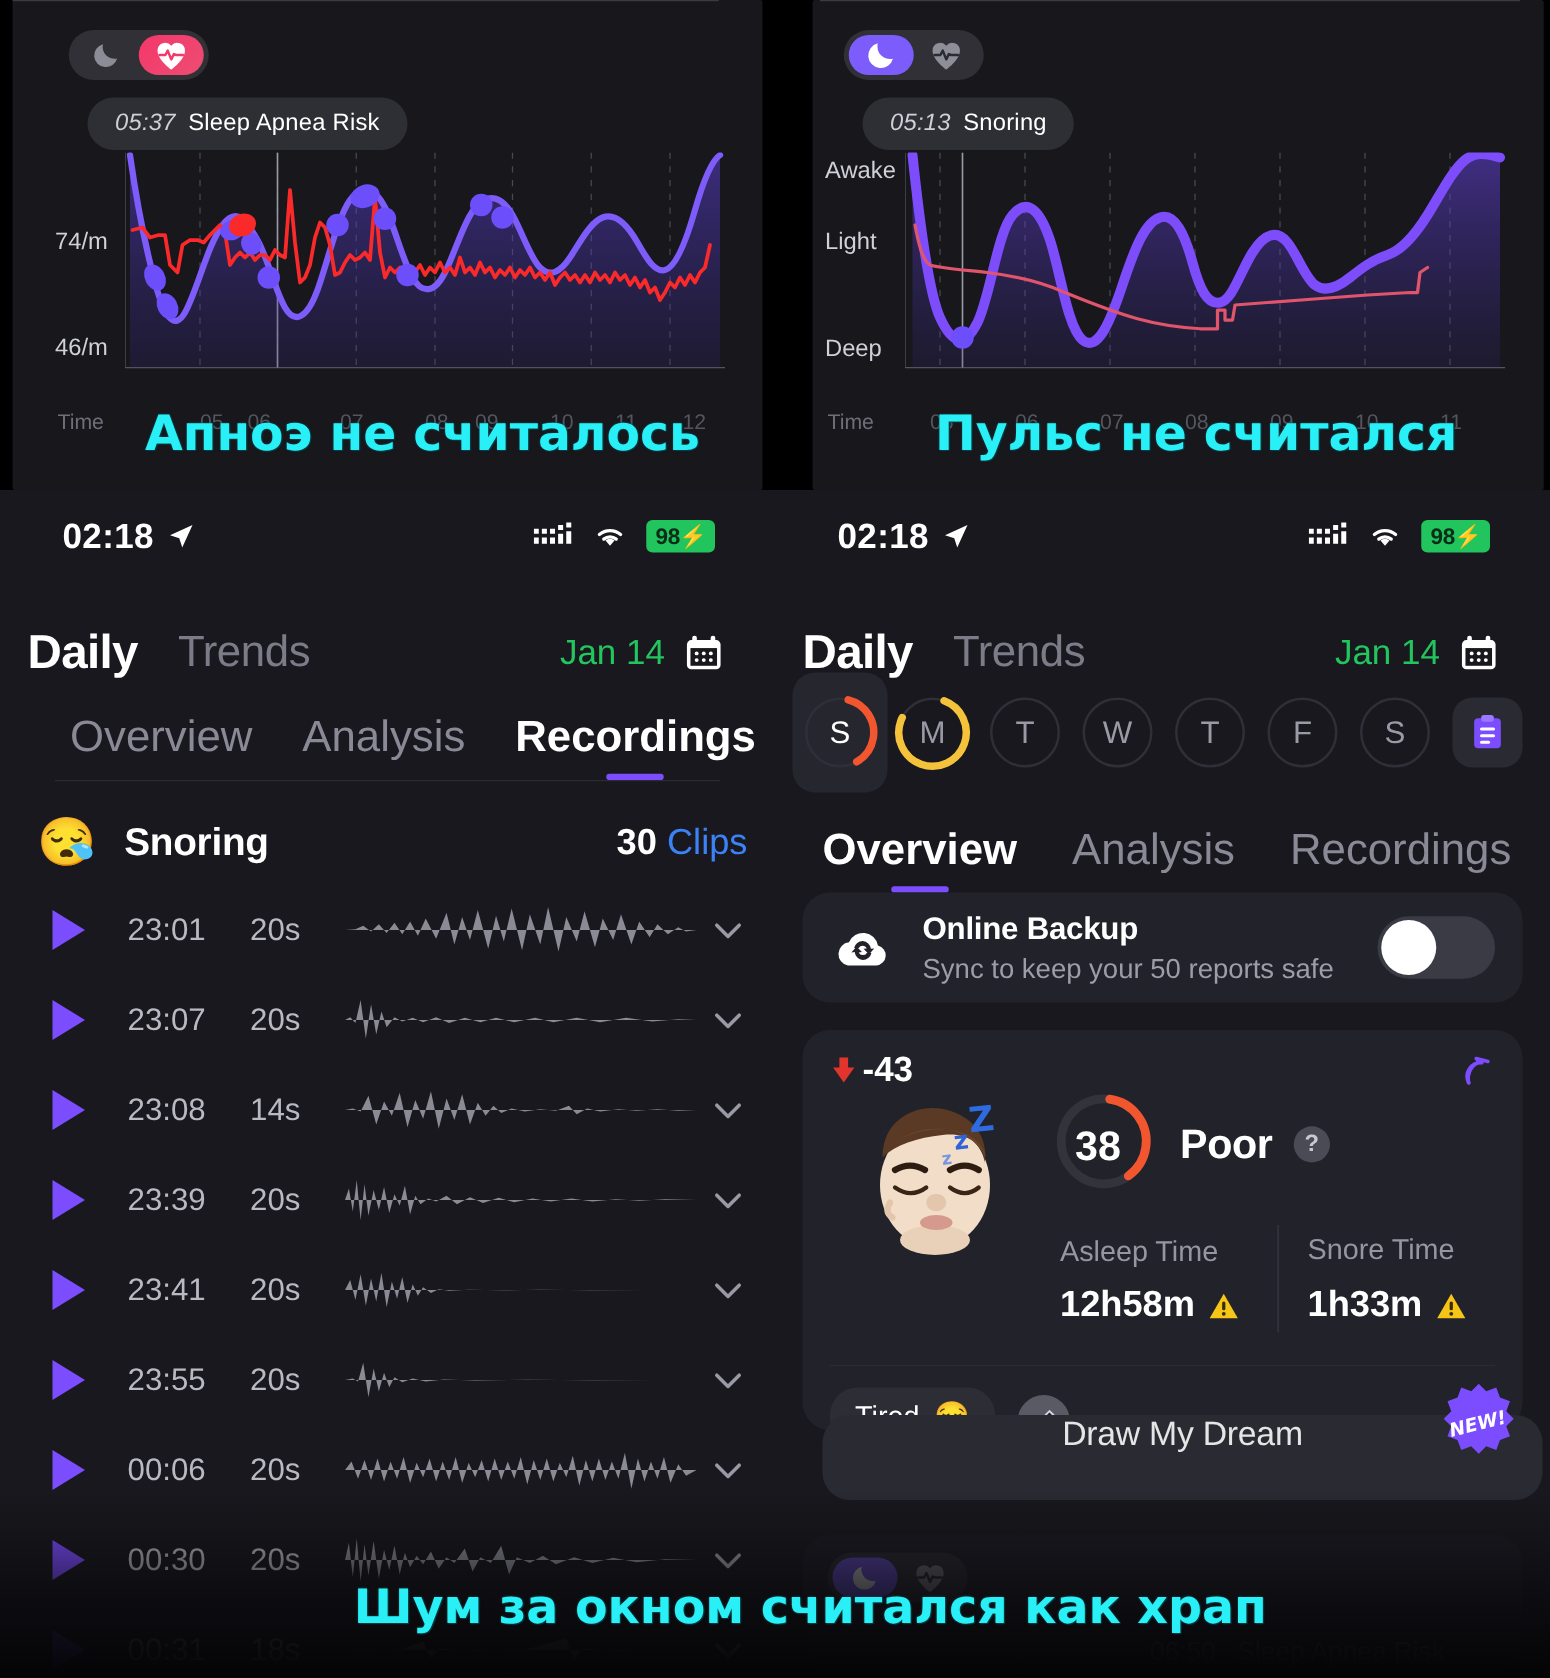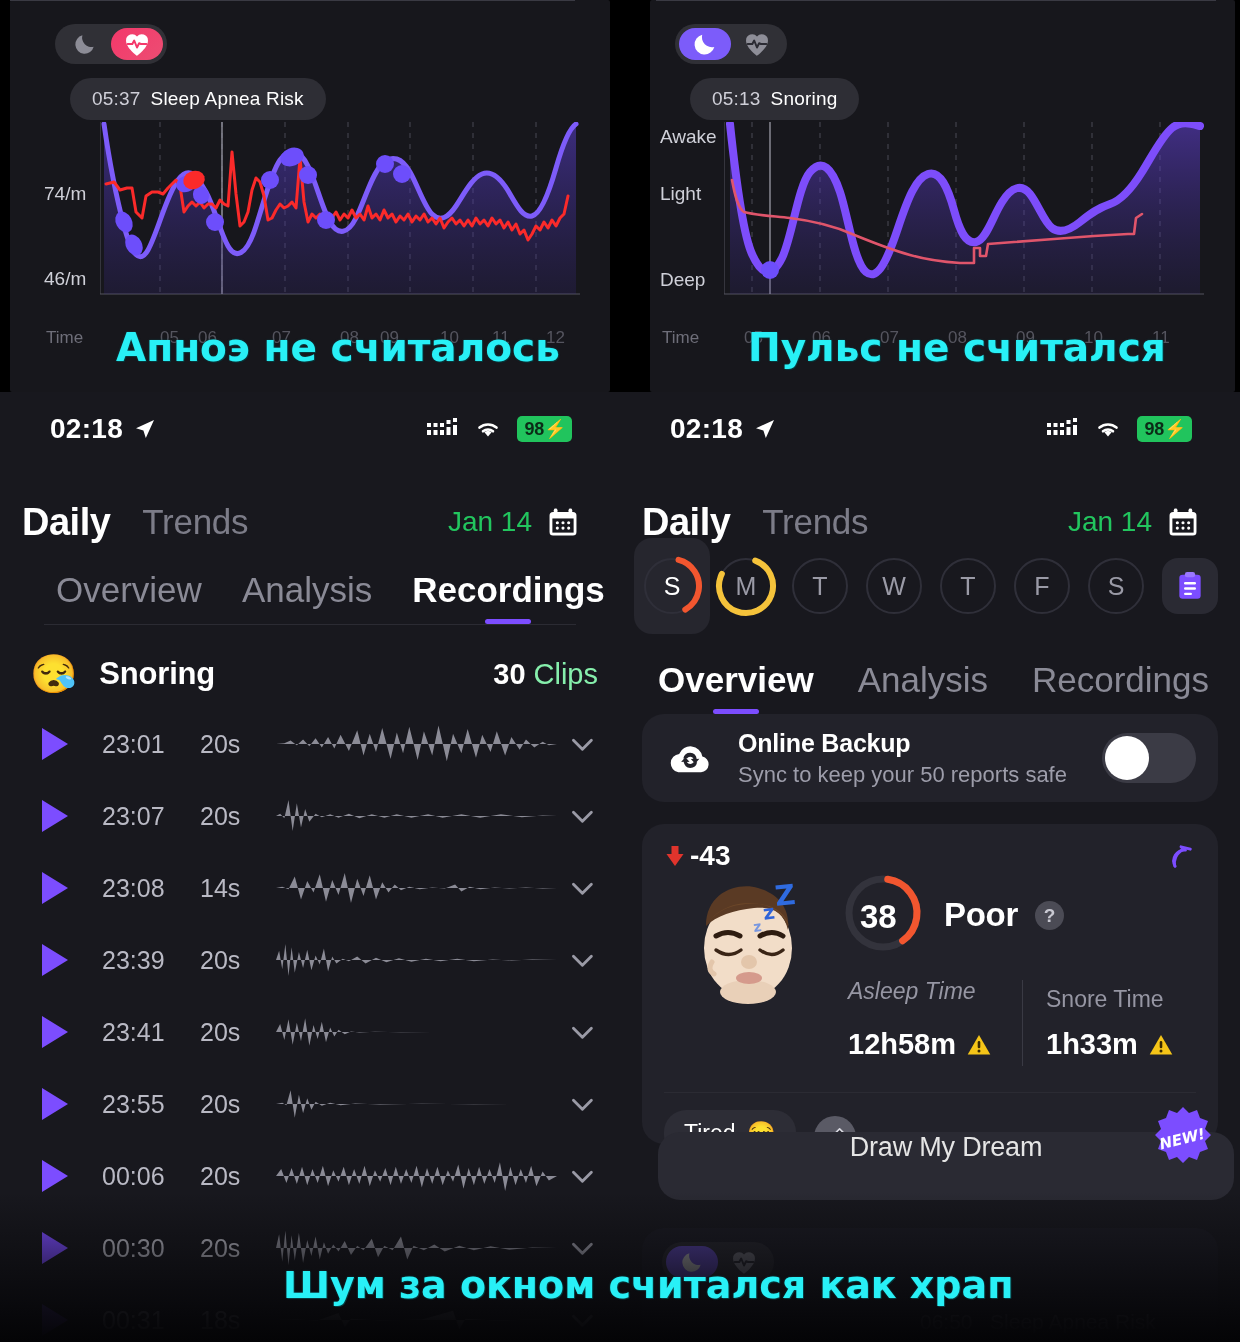--- a/index.html
+++ b/index.html
@@ -24,21 +24,21 @@
     background:#303036; border-radius:20px; padding:4px; }
   .mode-btn { width:52px; height:32px; border-radius:18px; display:flex; align-items:center; justify-content:center; }
   .mode-btn.active-heart { background: linear-gradient(135deg,#f4386a,#ec4d73); }
   .mode-btn.active-moon { background:#7c5cfa; }
   .mode-btn.inactive { background:transparent; }
   .ic { display:block; }
 
   
   .event-chip { position:absolute; background:#2e2e35; border-radius:22px;
     padding:10px 22px; color:#e9e9ef; font-size:19px; letter-spacing:.2px; white-space:nowrap; }
-  .event-chip .t { color:#cfcfd8; margin-right:10px; }
+  .event-chip .t { color:#cfcfd8; margin-right:10px;font-style:italic; }
   .event-chip .n { color:#fff; }
 
   .axis-lab { position:absolute; color:#cfd0d8; font-size:19px; }
   .time-lab { position:absolute; color:#6e6e79; font-size:17px; }
   .tick { position:absolute; color:#55555f; font-size:17px; }
 
   svg.plot { position:absolute; }
 
   
   .cyan {
@@ -75,21 +75,21 @@
     width:46px; height:5px; border-radius:3px; background:#7c4dff; }
 
   .divider { position:absolute; height:1px; background:#2b2b33; }
 
   
   .rec-head { position:absolute; display:flex; align-items:center; width:100%; padding:0 22px 0 30px; }
   .rec-emoji { font-size:38px; line-height:1; }
   .rec-title { color:#fff; font-size:31px; font-weight:600; margin-left:22px; letter-spacing:-.2px; }
   .rec-count { margin-left:auto; font-size:29px; }
   .rec-count b { color:#fff; font-weight:700; }
-  .rec-count span { color:#86efac; font-weight:400; margin-left:8px; }
+  .rec-count span { color:#3b82f6; font-weight:400; margin-left:8px; }
 
   .rec-row { position:absolute; left:0; width:100%; height:72px; display:flex; align-items:center; padding:0 22px 0 42px; }
   .play { width:0; height:0; border-left:26px solid #7c4dff; border-top:16px solid transparent; border-bottom:16px solid transparent; flex:0 0 auto;}
   .rec-time { color:#b9b9c4; font-size:25px; margin-left:34px; min-width:86px; }
   .rec-dur { color:#b9b9c4; font-size:25px; margin-left:12px; min-width:52px; }
   .wave { margin-left:24px; flex:1 1 auto; height:46px; }
   .chev { margin-left:10px; }
 
   
   .card { position:absolute; background:#22222a; border-radius:22px; }
@@ -660,21 +660,21 @@
         </svg>
 
         <svg class="score-ring" style="left:200px; top:48px;" width="82" height="82" viewBox="0 0 82 82">
           <circle cx="41" cy="41" r="34" fill="none" stroke="#33333c" stroke-width="7"></circle>
           <circle cx="41" cy="41" r="34" fill="none" stroke="#f2562f" stroke-width="7" stroke-linecap="round" stroke-dasharray="81 133" stroke-dashoffset="0" transform="rotate(-82 41 41)"></circle>
         </svg>
         <div class="score-num" style="left:218px; top:74px;">38</div>
         <div class="score-word" style="left:302px; top:72px;">Poor</div>
         <div class="qmark" style="left:393px; top:77px;">?</div>
 
-        <div class="stat-lab" style="left:206px; top:154px;font-style:italic;">Asleep Time</div>
+        <div class="stat-lab" style="left:206px; top:164px;">Asleep Time</div>
         <div class="stat-val" style="left:206px; top:204px;">
           <span>12h58m</span>
           <svg width="26" height="26" viewBox="0 0 24 24">
             <path d="M12 2.8 L22.4 20.8 H1.6 Z" fill="#f5c518"></path>
             <rect x="10.8" y="8.4" width="2.4" height="6.6" rx="1.2" fill="#3a2a00"></rect>
             <circle cx="12" cy="17.6" r="1.4" fill="#3a2a00"></circle>
           </svg>
         </div>
         <div class="vsep" style="left:380px; top:156px; height:86px;"></div>
         <div class="stat-lab" style="left:404px; top:162px;">Snore Time</div>

